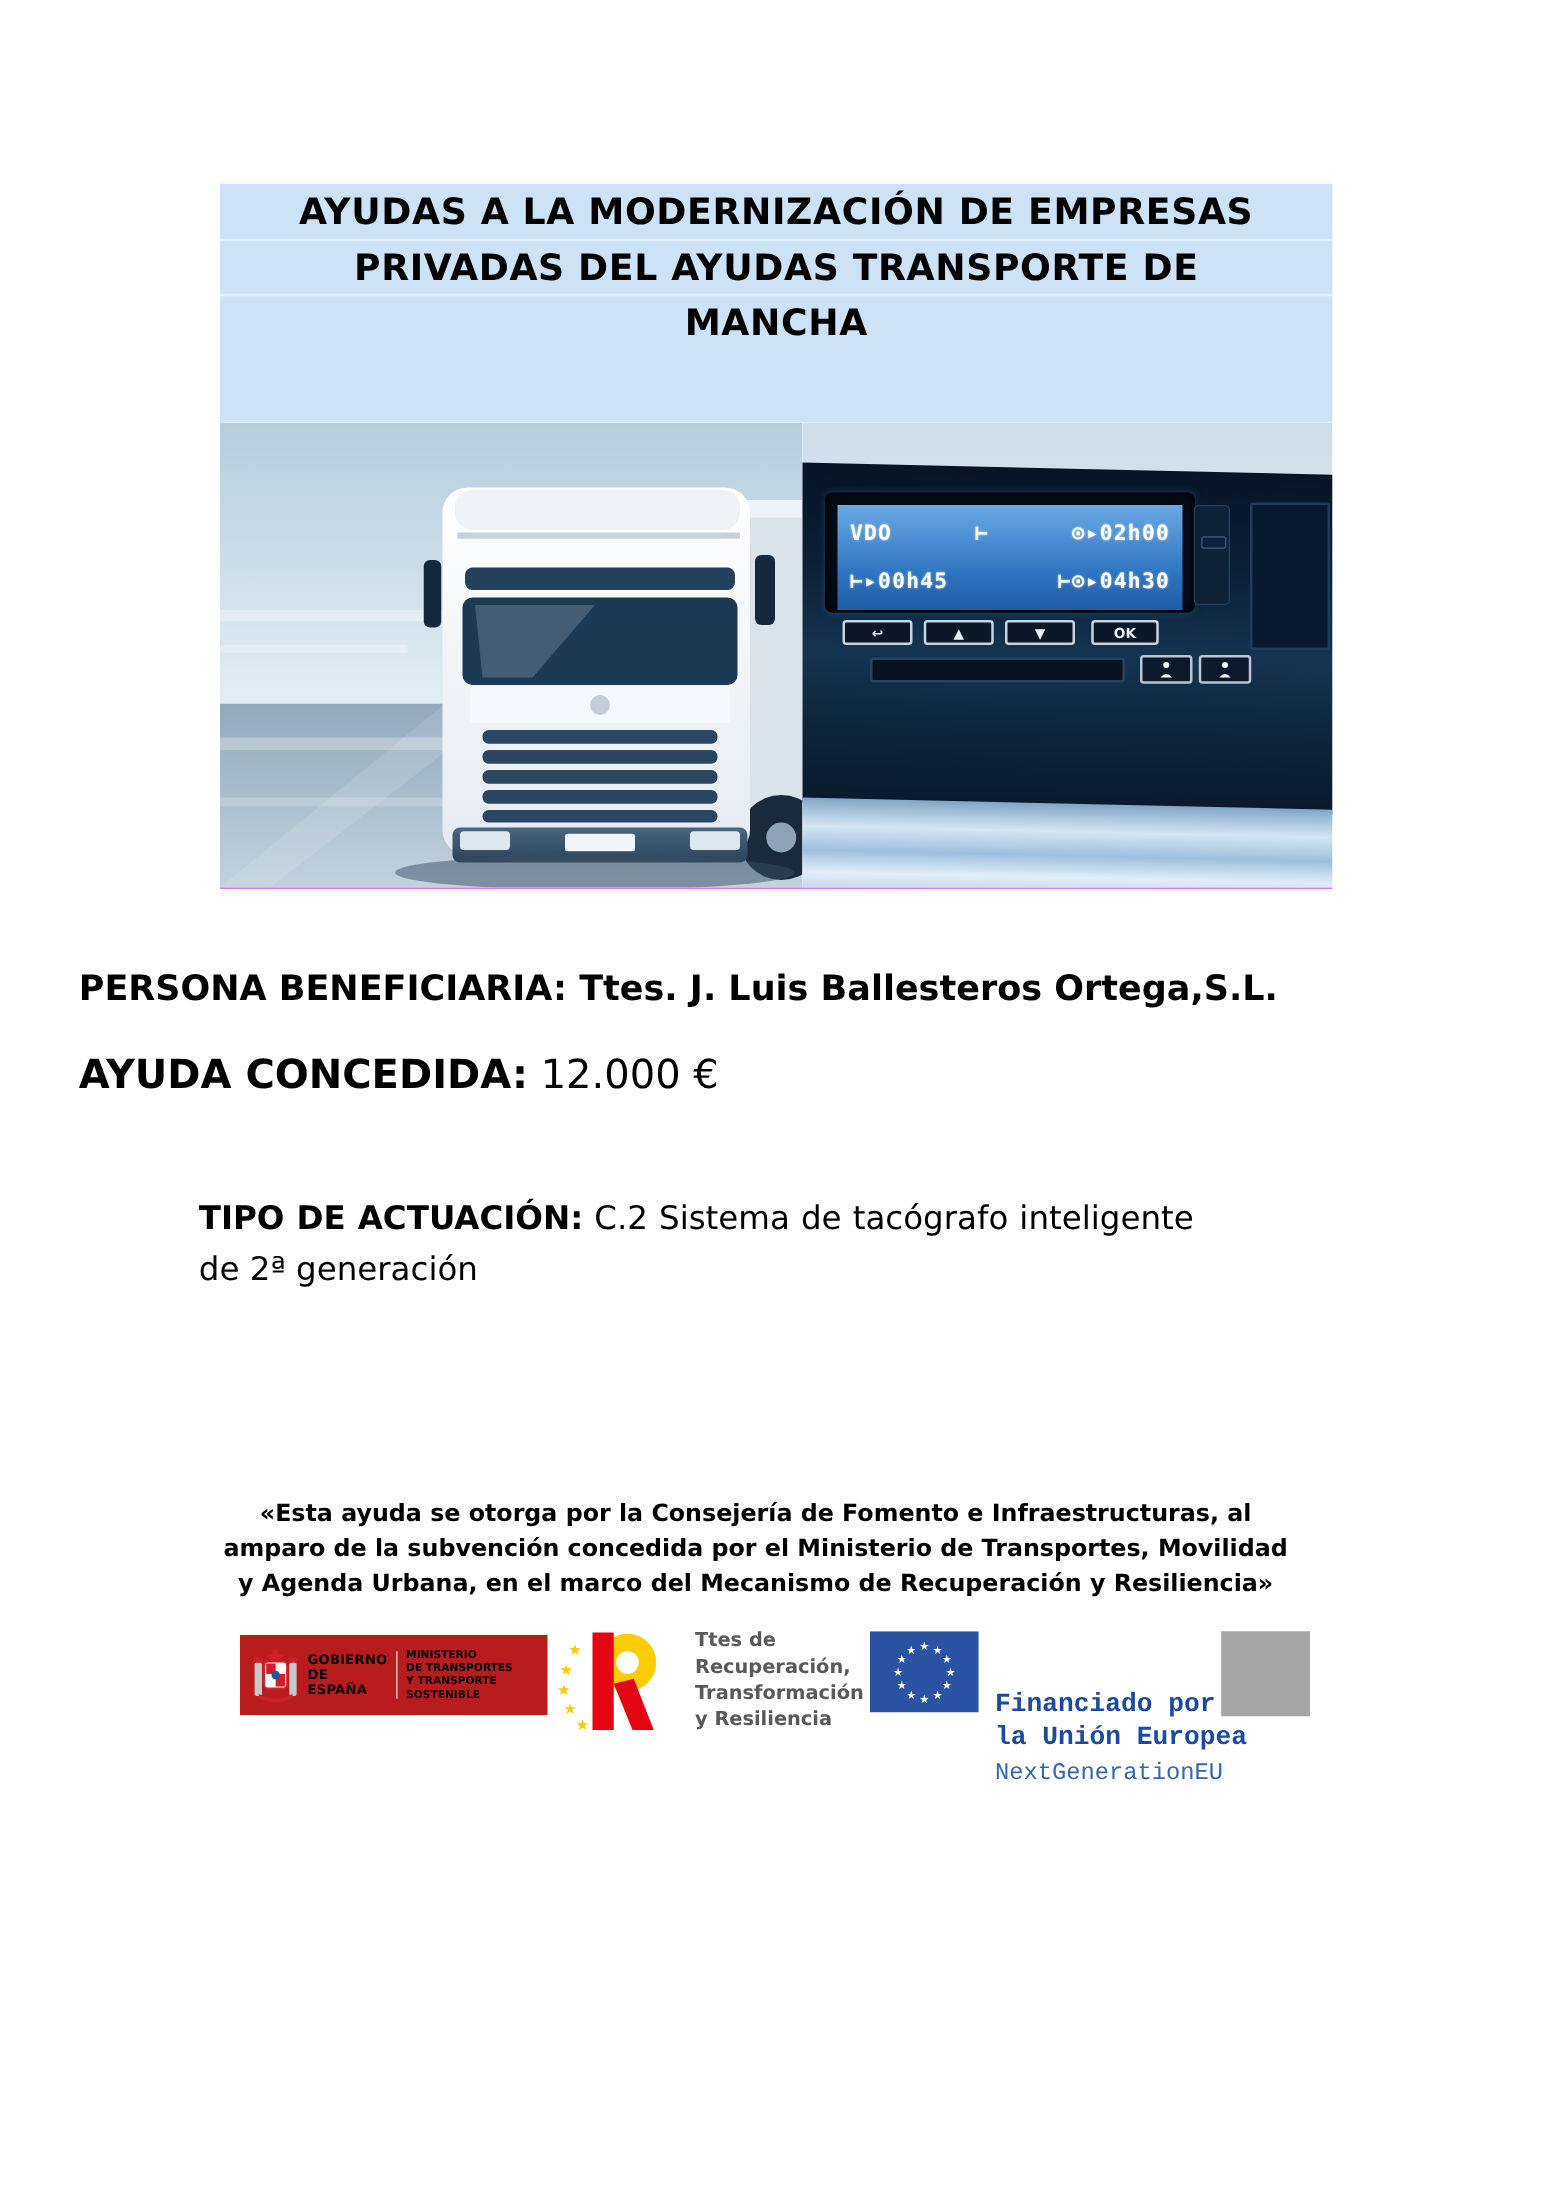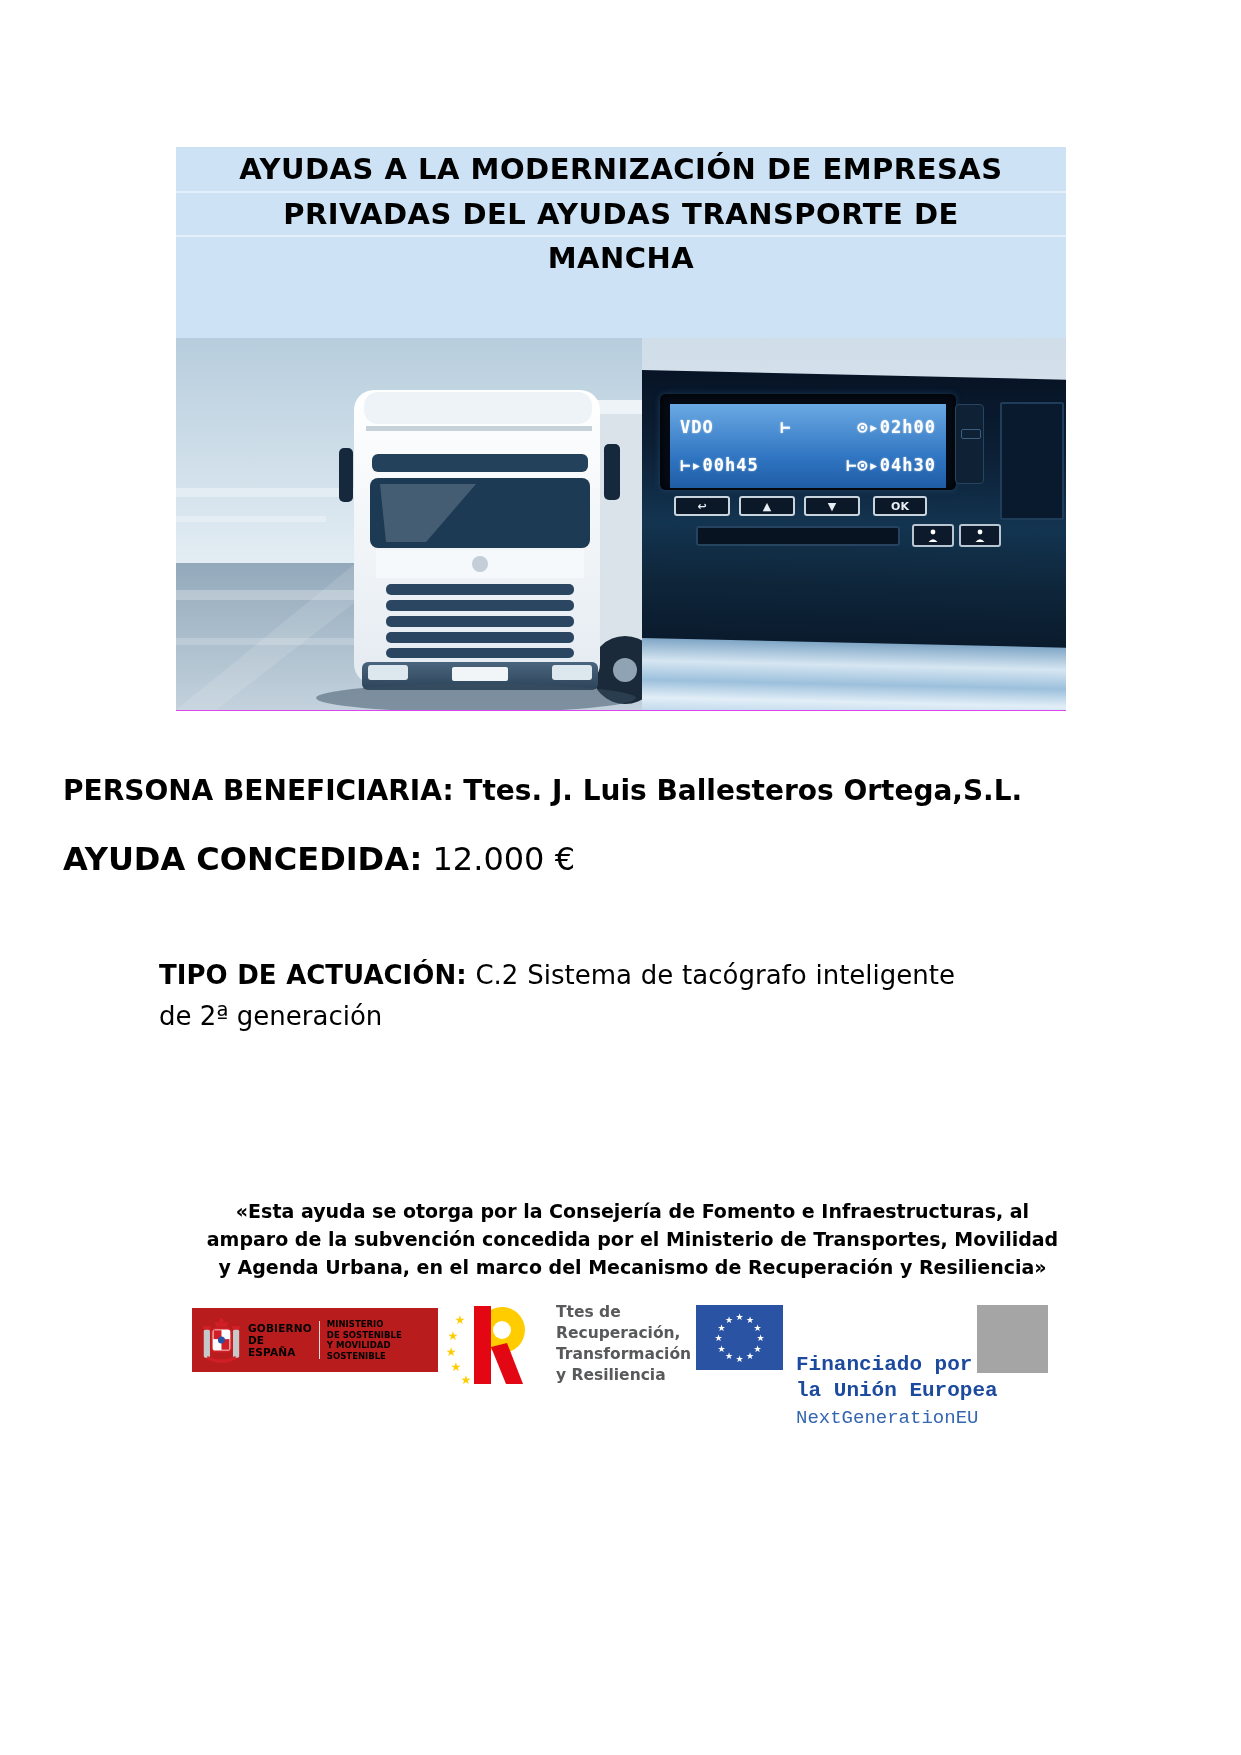--- a/index.html
+++ b/index.html
@@ -71,21 +71,21 @@
     border:2px solid #1f3c59;border-radius:2px;box-sizing:border-box;
   }
 
   
   .line-beneficiary{left:63px;top:774px;font-size:28px;font-weight:bold;white-space:nowrap;}
   .line-grant{left:63px;top:840px;font-size:32px;white-space:nowrap;}
   .line-grant .lbl{font-weight:bold;}
   .para-action{left:159px;top:955px;width:796px;font-size:26px;line-height:41px;text-align:justify;}
   .para-action .lbl{font-weight:bold;}
 
-  .quote{left:132px;top:1197px;width:1001px;text-align:center;font-weight:bold;font-size:19px;line-height:28px;}
+  .quote{left:104px;top:1197px;width:1001px;text-align:center;font-weight:bold;font-size:19px;line-height:28px;}
 
   
   .gob-logo{left:192px;top:1308px;width:246px;height:64px;background:#b91c1c;display:flex;align-items:center;}
   .gob-text{margin-left:7px;font-weight:bold;font-size:10.5px;line-height:12px;letter-spacing:.2px;}
   .gob-divider{width:1px;height:38px;background:rgba(255,255,255,.85);margin:0 7px;}
   .min-text{font-weight:bold;font-size:8.5px;line-height:10.5px;}
 
   .plan-logo{left:446px;top:1300px;width:225px;height:92px;}
   .plan-text{position:absolute;left:110px;top:2px;color:#58595b;font-weight:bold;font-size:15.5px;line-height:21px;}
 
@@ -240,22 +240,22 @@
     <circle cx="22" cy="26" r="4" fill="#2b53a3"></circle>
     <path d="M6 44 q16 8 32 0 l0 4 q-16 8 -32 0 Z" fill="#d01f26"></path>
   </svg>
   <div class="gob-text">
     <div>GOBIERNO</div>
     <div>DE ESPAÑA</div>
   </div>
   <div class="gob-divider"></div>
   <div class="min-text">
     <div>MINISTERIO</div>
-    <div>DE SOSTENIBLE</div>
-    <div>Y MOVILIDAD SOSTENIBLE</div>
+    <div>DE TRANSPORTES</div>
+    <div>Y TRANSPORTE SOSTENIBLE</div>
   </div>
 </div>
 
 <div class="abs plan-logo">
   <svg width="104" height="92" viewBox="0 0 104 92">
     <text x="14" y="24" font-size="12" fill="#ffcc00" text-anchor="middle">★</text>
     <text x="7" y="40" font-size="12" fill="#ffcc00" text-anchor="middle">★</text>
     <text x="5" y="56" font-size="12" fill="#ffcc00" text-anchor="middle">★</text>
     <text x="10" y="71" font-size="12" fill="#ffcc00" text-anchor="middle">★</text>
     <text x="20" y="84" font-size="12" fill="#ffcc00" text-anchor="middle">★</text>

